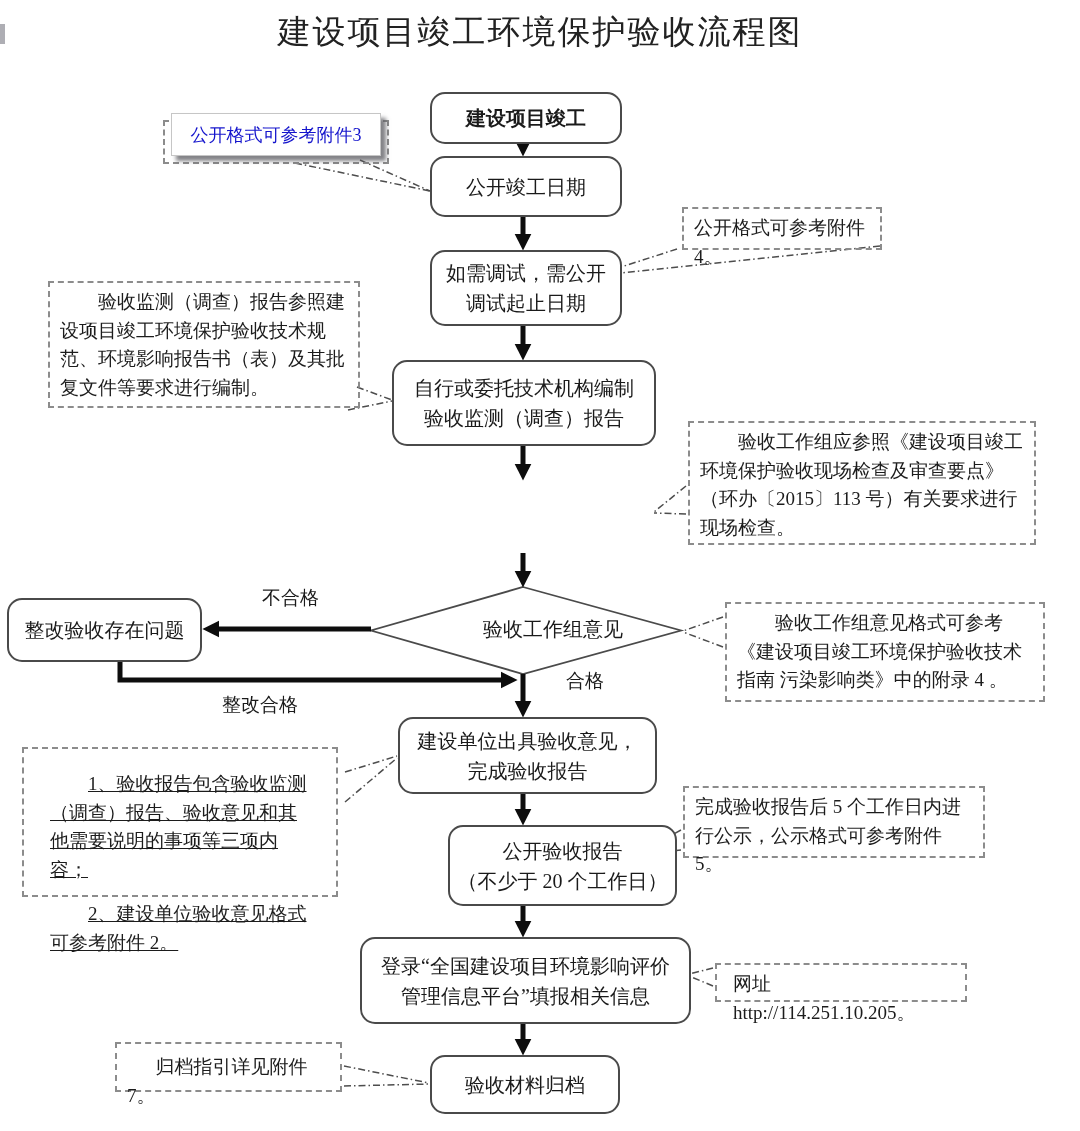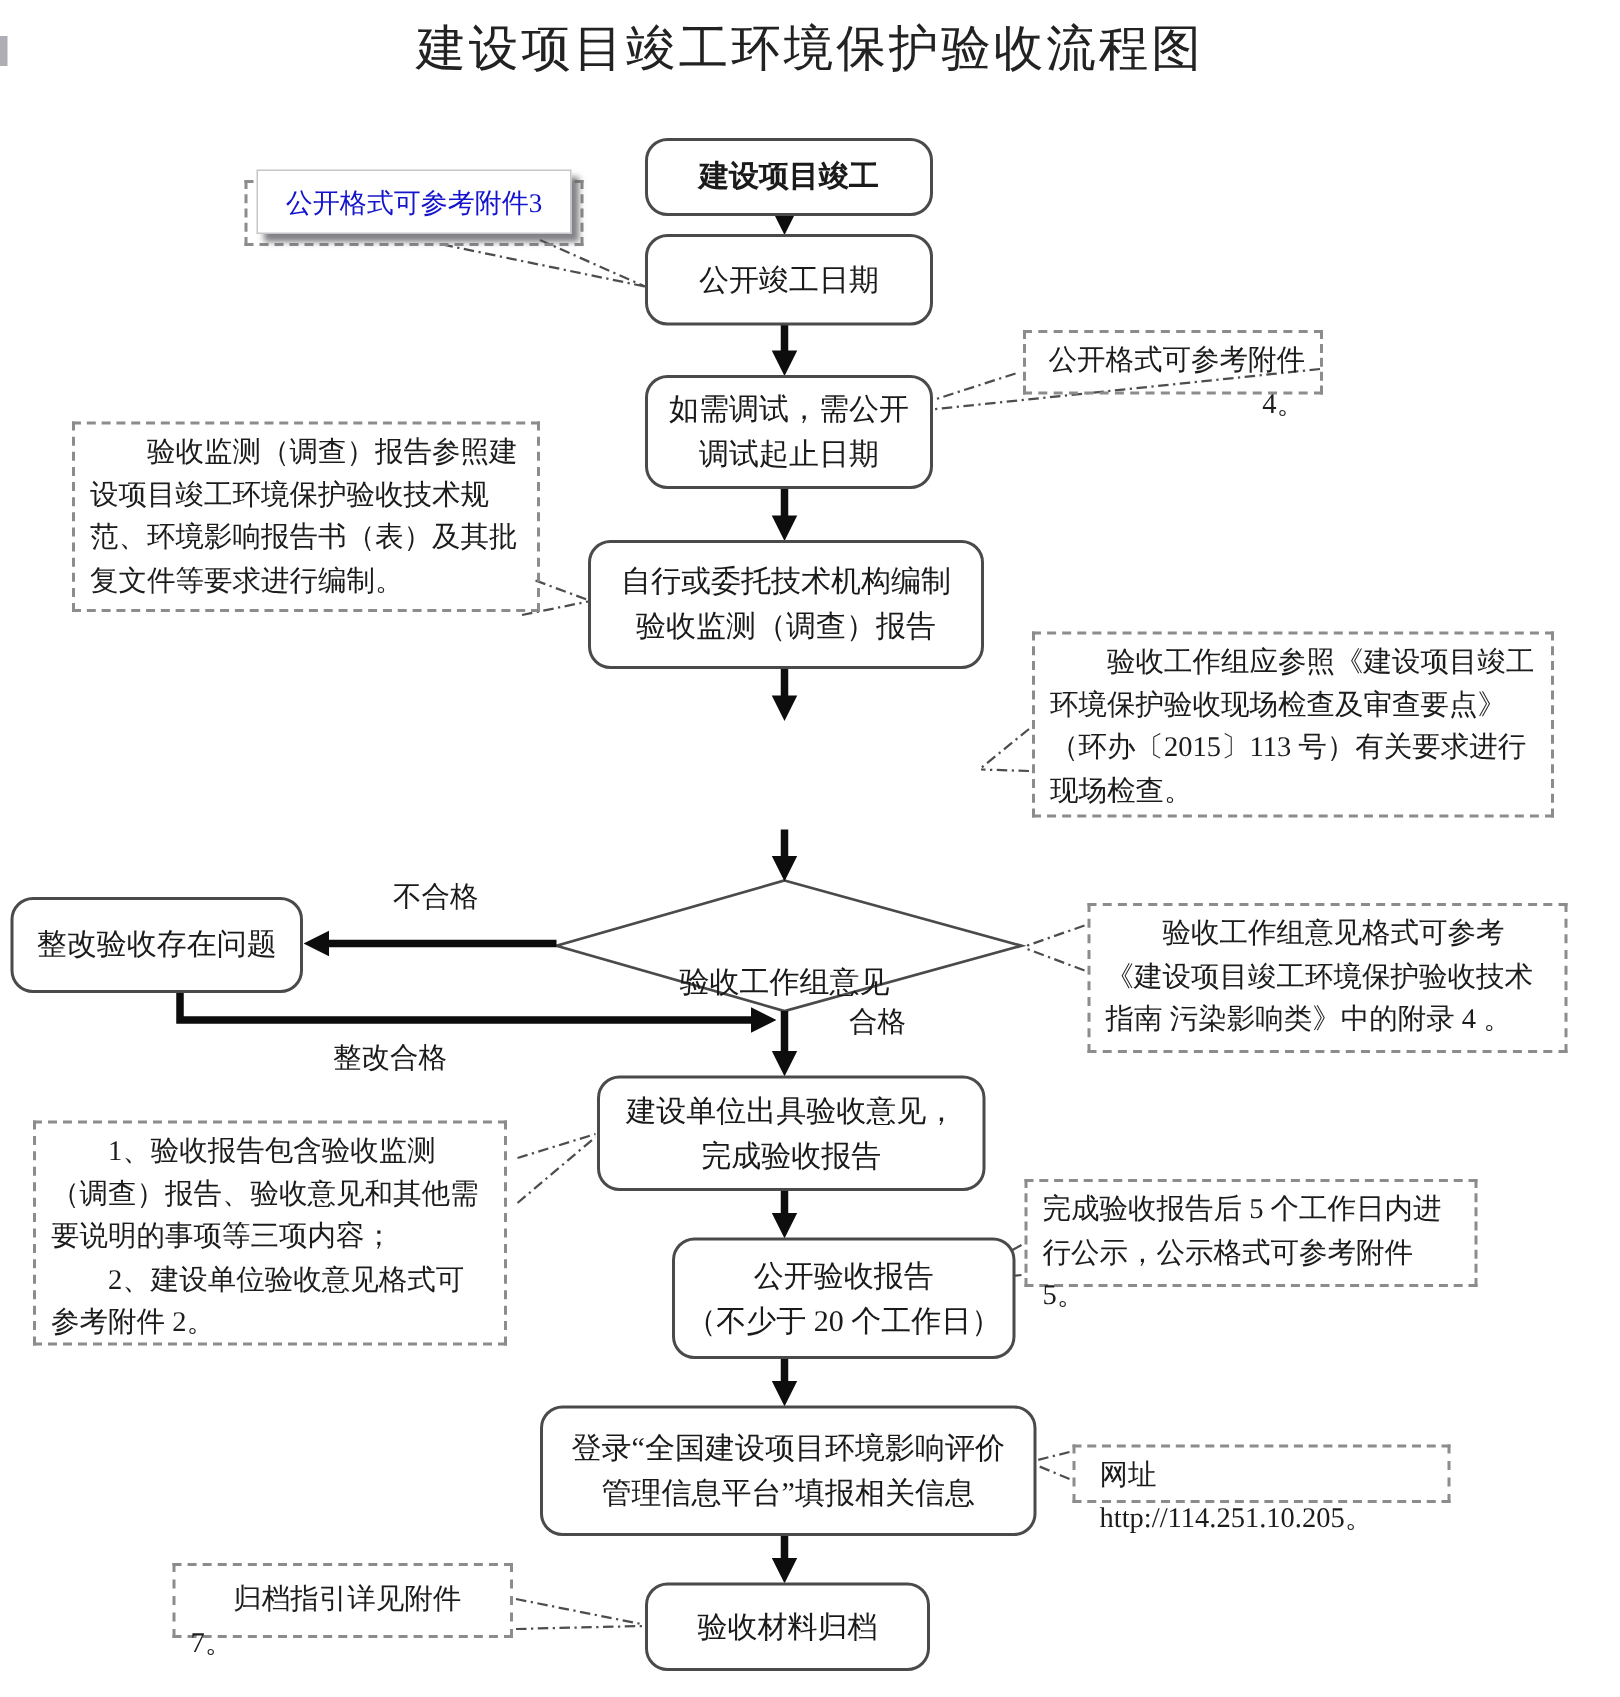--- a/index.html
+++ b/index.html
@@ -22,36 +22,36 @@
   .n-publish{left:430px;top:156px;width:188px;height:57px;}
   .n-debug{left:430px;top:250px;width:188px;height:72px;}
   .n-compile{left:392px;top:360px;width:260px;height:82px;}
   .n-workgroup{left:395px;top:480px;width:257px;height:72px;}
   .n-issue{left:398px;top:717px;width:255px;height:73px;}
   .n-publicize{left:428px;top:825px;width:225px;height:77px;margin-left:20px;}
   .n-login{left:360px;top:937px;width:327px;height:83px;}
   .n-archive{left:430px;top:1055px;width:186px;height:55px;}
   .n-rectify{left:7px;top:598px;width:191px;height:60px;}
   .diamond-label{
-    position:absolute;z-index:2;left:423px;top:616px;width:200px;text-align:center;
-    font-size:20px;background:transparent;border:none;margin-top:25px;
+    position:absolute;z-index:2;left:423px;top:616px;width:200px;text-align:right;
+    font-size:20px;background:transparent;border:none;
   }
   
   .edge-label{position:absolute;z-index:3;font-size:19px;color:#1a1a1a;}
   .l-fail{left:262px;top:585px;}
   .l-pass{left:566px;top:668px;}
   .l-rectok{left:222px;top:692px;}
   
   .ann{
     position:absolute;z-index:2;border:2px dashed #8c8c8c;background:transparent;
     font-size:19px;line-height:1.5;padding:5px 10px;box-sizing:border-box;color:#1c1c1c;
   }
-  .ann p{margin:0;}
+  .ann p{margin:16px;text-decoration:underline;}
   .indent{text-indent:2em;}
-  .a-att4{left:682px;top:220px;width:200px;height:43px;text-align:right;}
+  .a-att4{left:682px;top:207px;width:200px;height:43px;}
   .a-basis{left:48px;top:281px;width:312px;height:127px;}
   .a-site{left:688px;top:421px;width:348px;height:124px;}
   .a-opinion{left:725px;top:602px;width:320px;height:100px;}
   .a-contents{left:22px;top:747px;width:316px;height:150px;}
   .a-public5{left:683px;top:786px;width:302px;height:72px;}
   .a-web{left:715px;top:963px;width:252px;height:39px;padding-left:16px;}
   .a-archguide{left:115px;top:1042px;width:227px;height:50px;padding-top:9px;text-indent:1.5em;}
   
   .a-att3-outer{left:163px;top:120px;width:226px;height:44px;padding:0;}
   .att3-inner{

